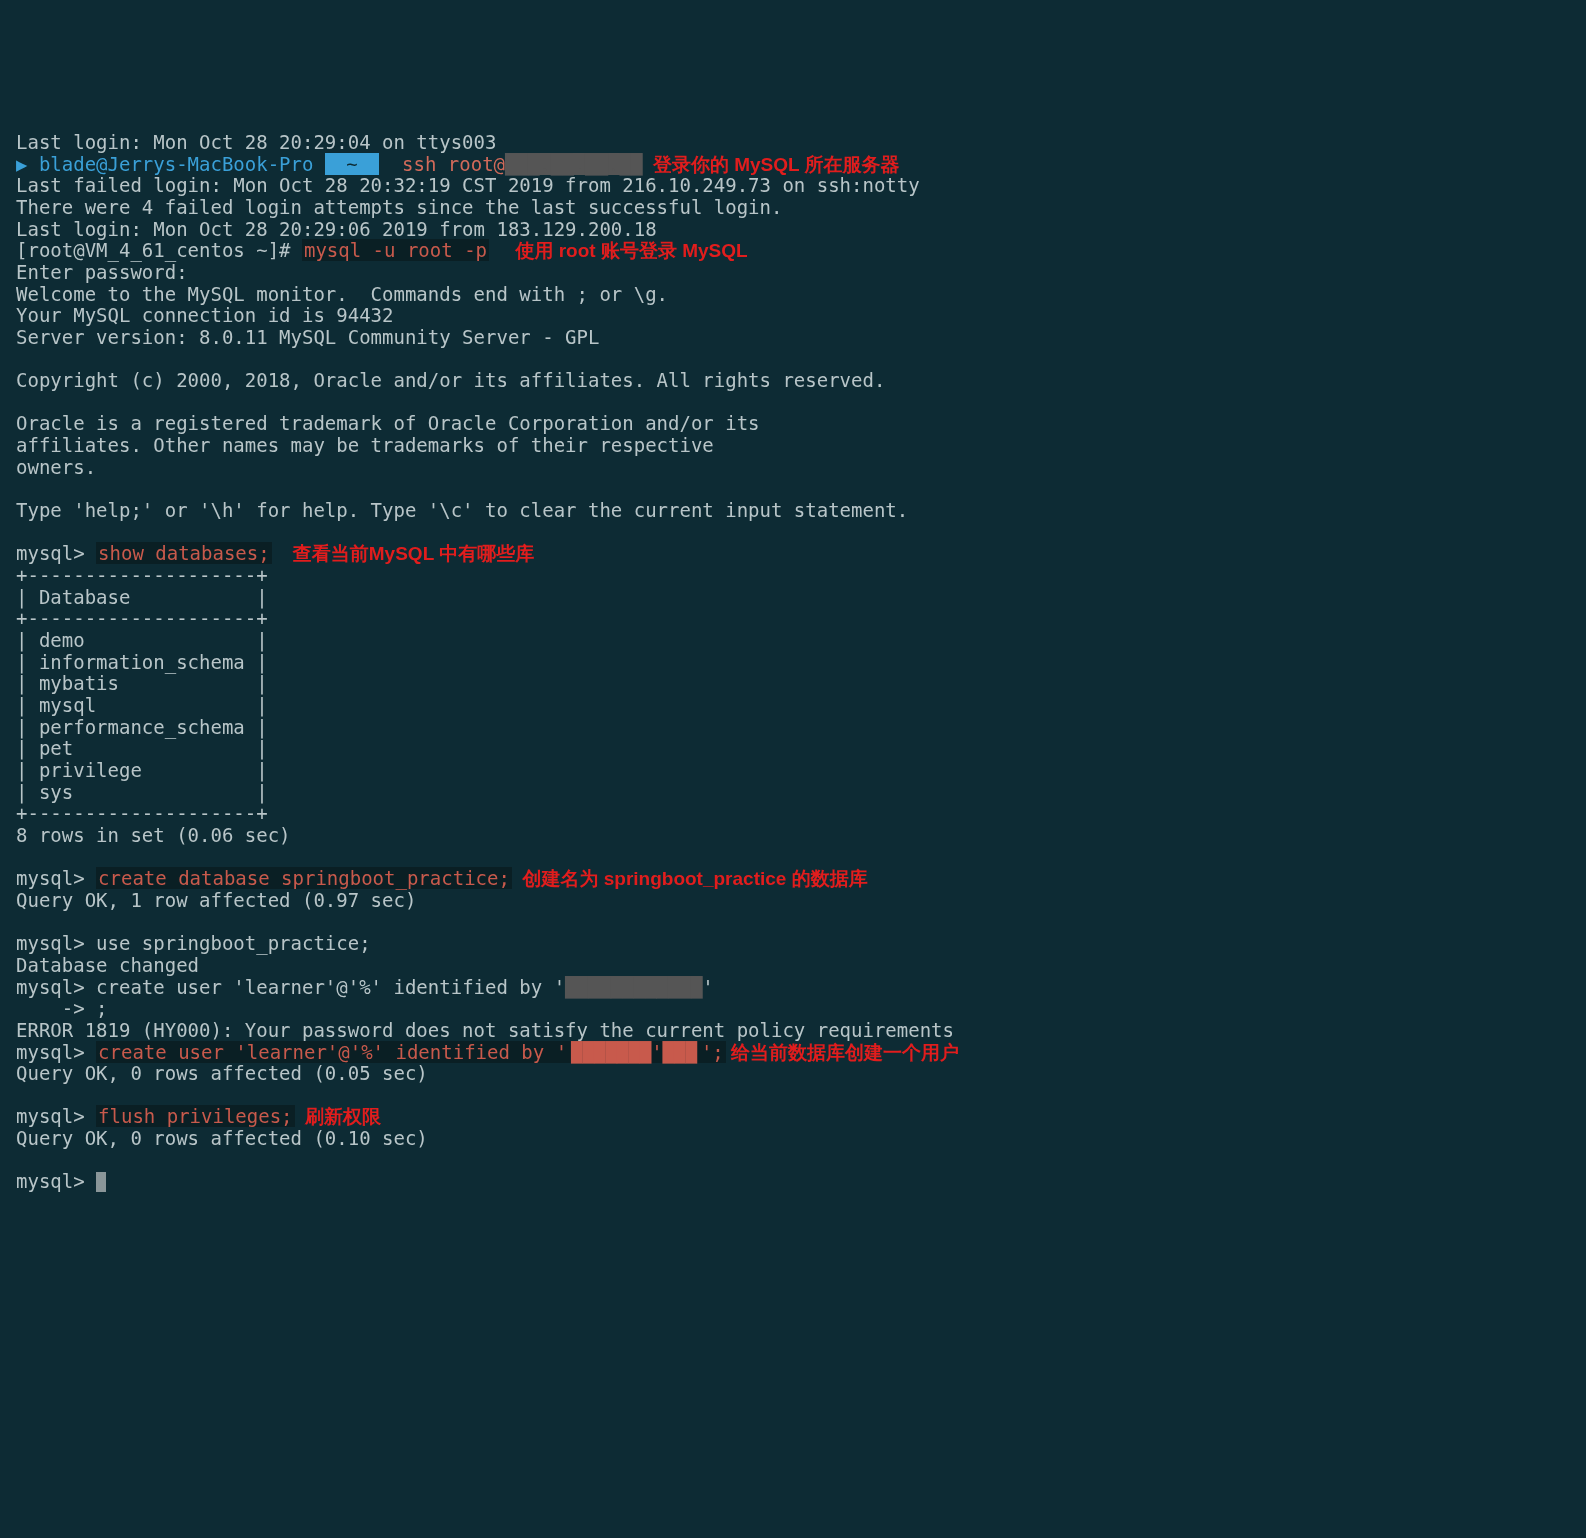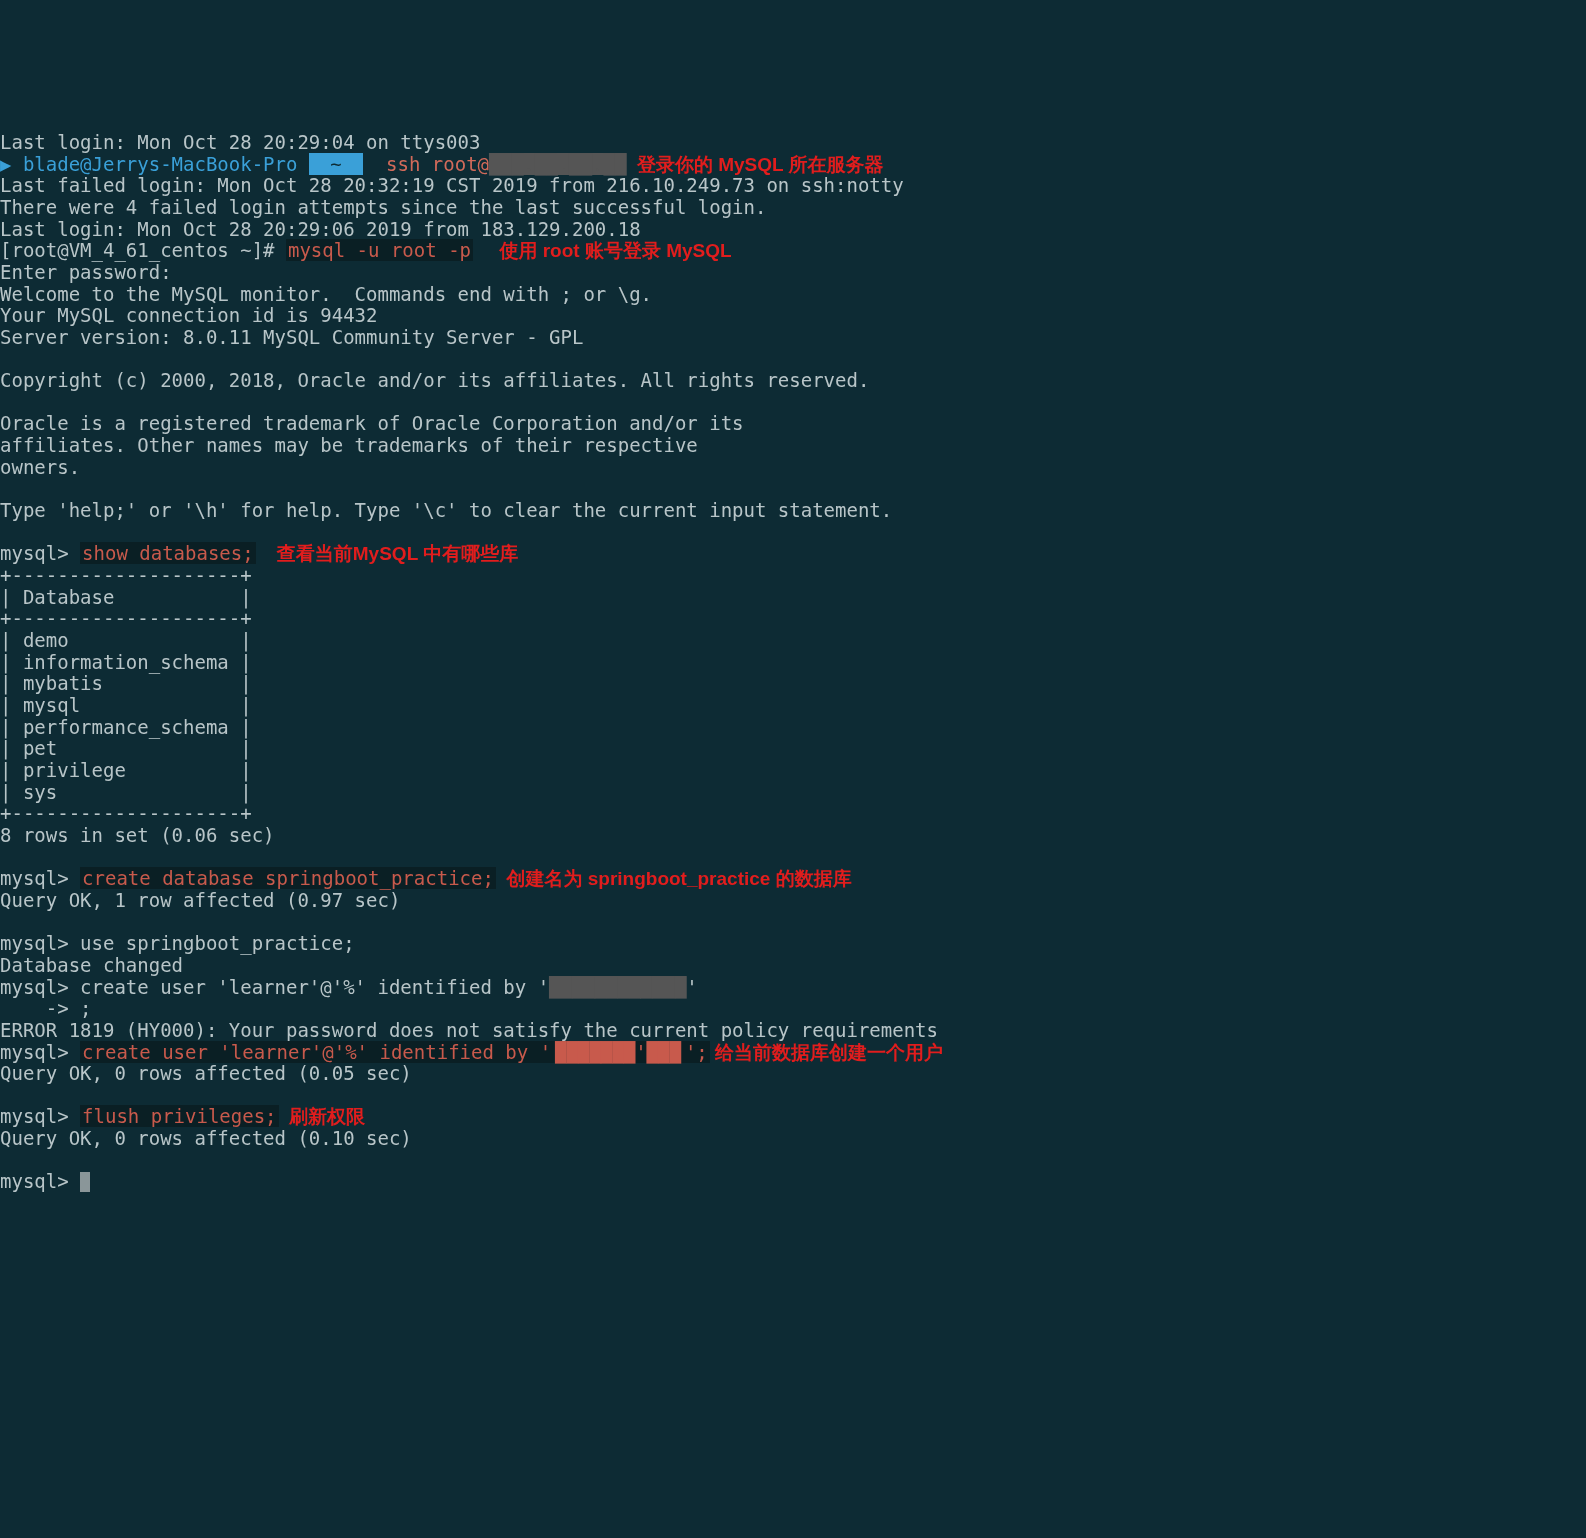--- a/index.html
+++ b/index.html
@@ -6,21 +6,21 @@
     margin: 0;
     padding: 0;
     background: #0d2b34;
     color: #b8c5c8;
     font-family: "Menlo", "Monaco", "Consolas", monospace;
     font-size: 19px;
     line-height: 1.14;
     white-space: pre;
   }
   .term {
-    padding: 2px 0;
+    padding: 2px 16px;
   }
   .arrow {
     color: #3aa0d8;
     font-weight: bold;
   }
   .user-host {
     color: #3aa0d8;
   }
   .tilde-badge {
     background: #3aa0d8;

